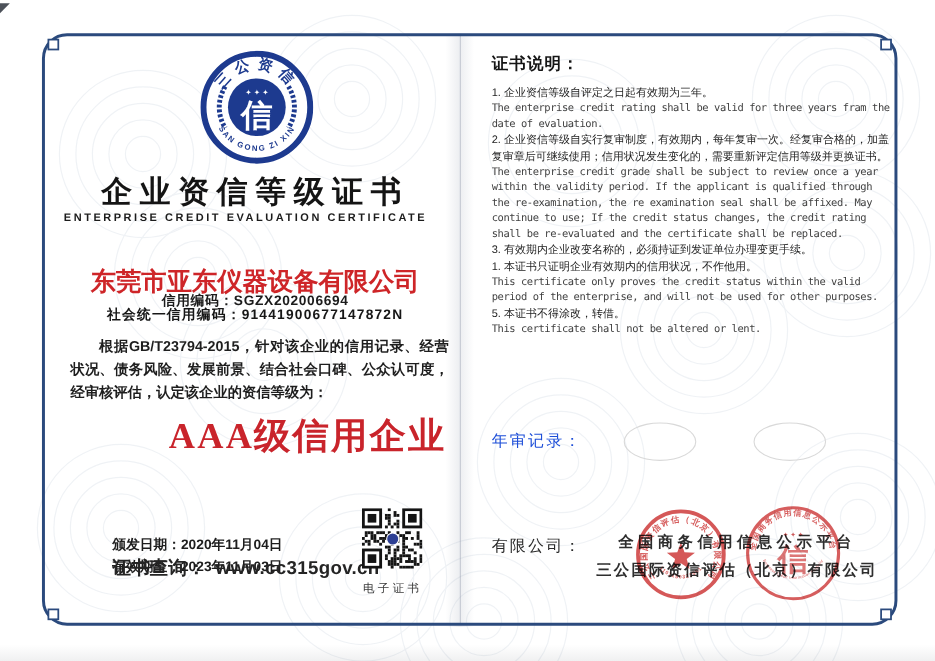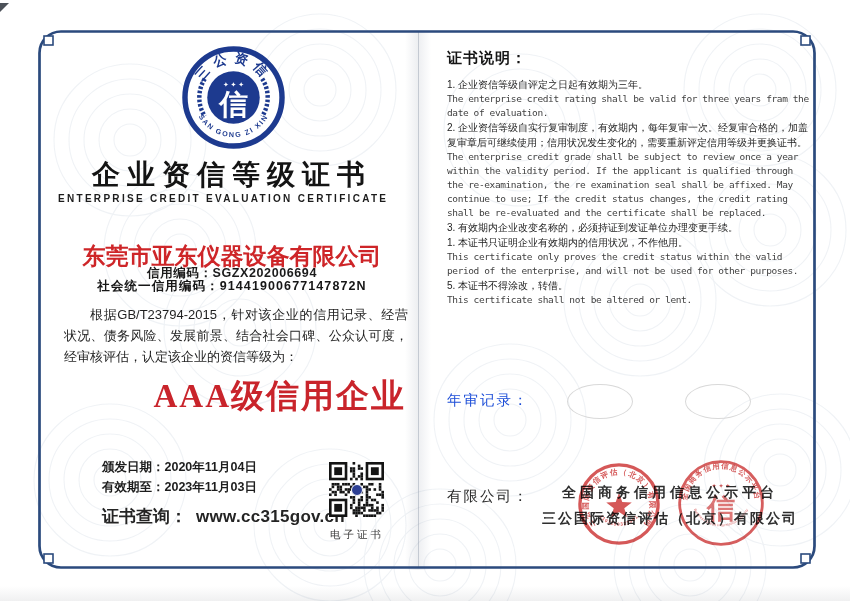--- a/index.html
+++ b/index.html
@@ -17,25 +17,25 @@
   
   #logo{left:182px;top:46px;width:103px;height:103px;}
   #title{left:58px;top:156px;width:348px;text-align:center;font-family:"Liberation Serif","DejaVu Serif",serif;
          font-size:28px;font-weight:800;letter-spacing:7px;color:#141414;white-space:nowrap;}
   #subtitle{left:58px;top:193px;width:348px;text-align:left;font-size:10px;font-weight:700;
          letter-spacing:2.3px;color:#1c1c1c;white-space:nowrap;}
   #creditcode{left:58px;top:217px;width:348px;text-align:center;font-size:12.5px;font-weight:700;
          letter-spacing:.6px;color:#1b1b1b;margin-top:48px;}
   #company{left:40px;top:241px;width:384px;text-align:center;font-size:23px;font-weight:800;color:#ce2528;white-space:nowrap;}
   #uscc{left:40px;top:278px;width:384px;text-align:center;font-size:12.5px;font-weight:700;letter-spacing:1.1px;color:#161616;}
-  #para{left:64px;top:304px;width:344px;font-size:13px;font-weight:400;line-height:1.62;
+  #para{left:64px;top:304px;width:344px;font-size:13px;font-weight:700;line-height:1.62;
         text-align:justify;text-indent:2em;color:#1e1e1e;}
   #rating{left:58px;top:374px;width:348px;text-align:right;font-family:"Liberation Serif","DejaVu Serif",serif;
         font-size:33px;font-weight:800;letter-spacing:2px;color:#c9242b;white-space:nowrap;}
-  .dateline{left:102px;font-size:12.5px;font-weight:700;color:#1d1d1d;white-space:nowrap;}
+  .dateline{left:102px;font-size:12.5px;font-weight:700;color:#1d1d1d;white-space:nowrap;margin-top:28px;}
   #issue{top:459px;} #valid{top:479px;}
   #query{left:102px;top:505px;font-size:17px;font-weight:700;color:#242424;white-space:nowrap;}
   #query .url{font-weight:600;margin-left:9px;letter-spacing:.3px;}
   #qr{left:329px;top:462px;width:55px;height:55px;}
   #qrdot{left:351px;top:484px;width:12px;height:12px;border-radius:50%;background:#2d3f94;border:1.5px solid #fff;box-sizing:border-box;}
   #qrcap{left:316px;top:528px;width:82px;text-align:center;font-size:10.5px;letter-spacing:3px;color:#3a3a3a;}
   
   #notehead{left:447px;top:49px;font-size:15px;font-weight:800;color:#151515;letter-spacing:1px;}
   #notes{left:447px;top:77px;width:366px;}
   .n-zh{font-size:10px;font-weight:400;line-height:15px;color:#1d1d1d;}

